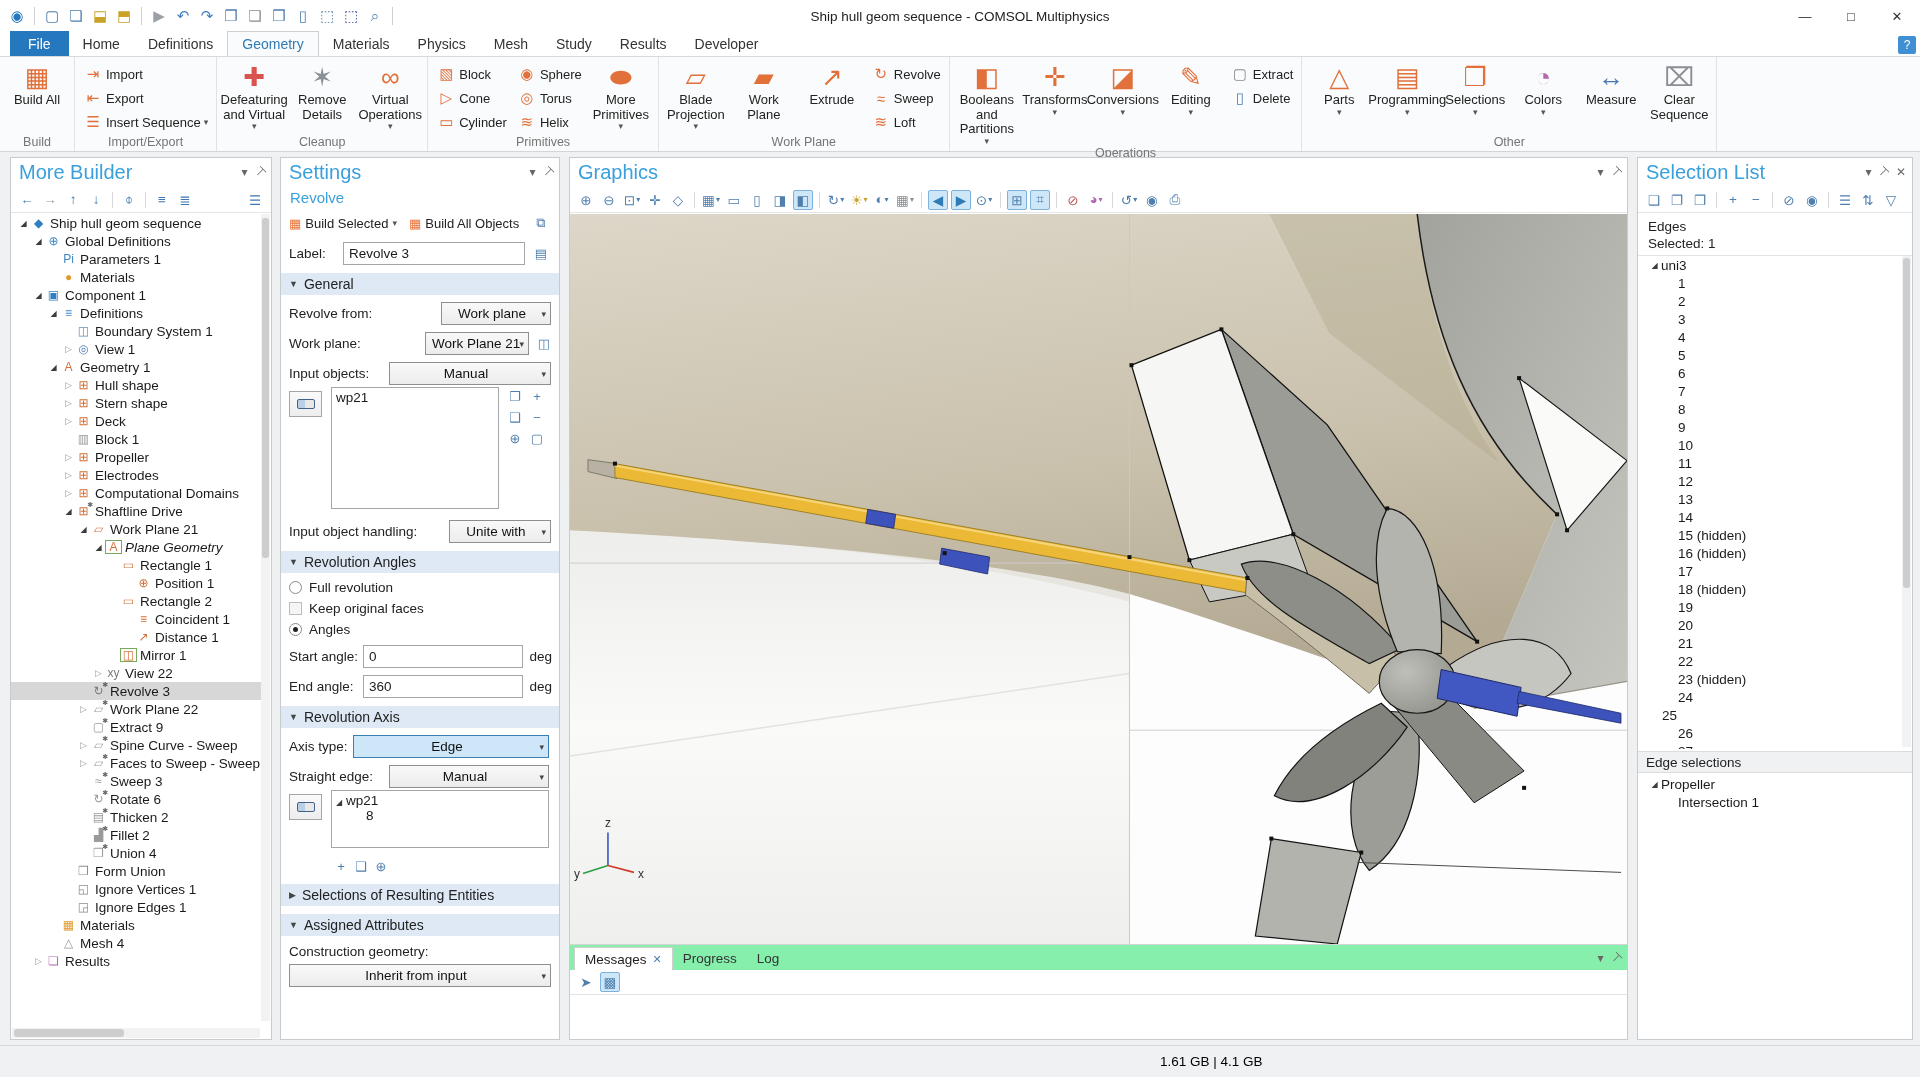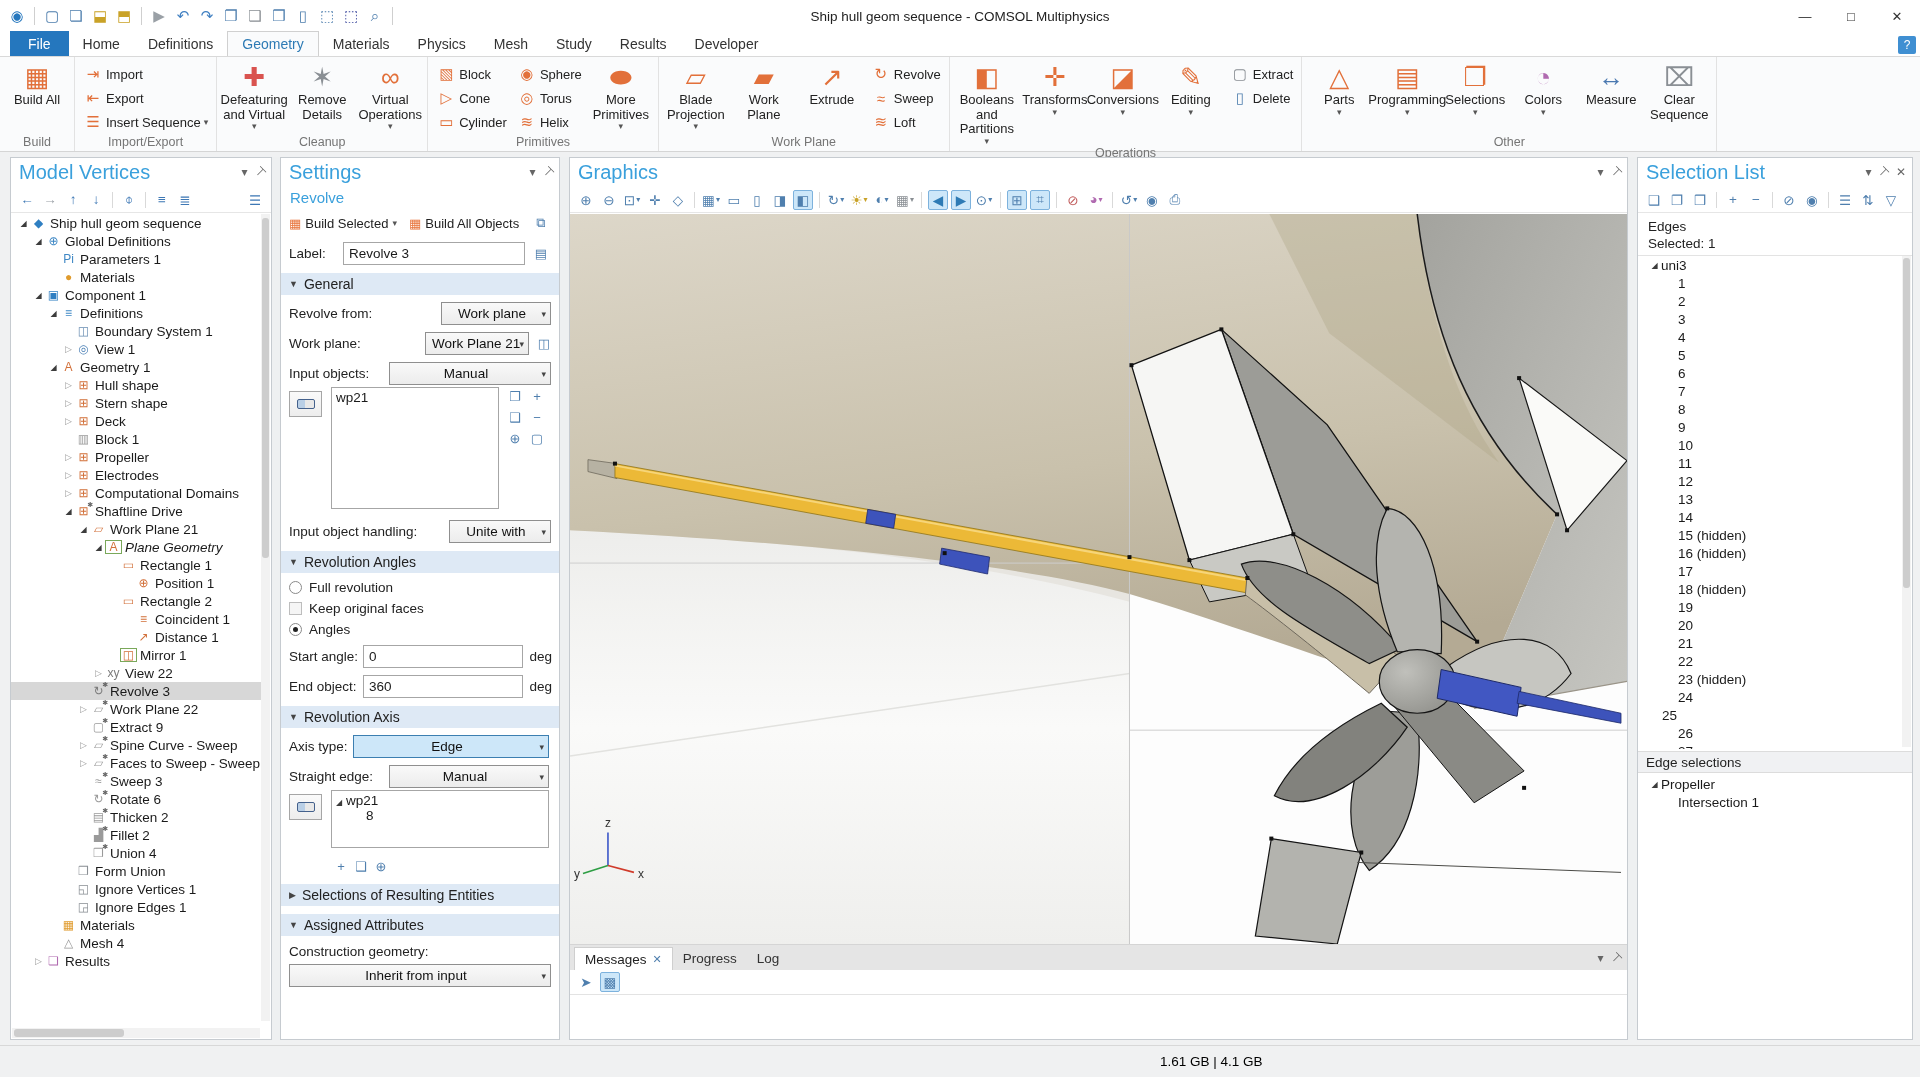--- a/index.html
+++ b/index.html
@@ -74,21 +74,21 @@
   .listbox{position:absolute;background:#fff;border:1px solid #a6a6a6;font-size:13.5px;padding:2px 4px;}
   .toggbtn{position:absolute;width:33px;height:26px;border:1px solid #a6a6a6;background:linear-gradient(#fafafa,#ededed);display:flex;align-items:center;justify-content:center;}
   .toggbtn .sw{width:18px;height:10px;border:1px solid #44618c;background:linear-gradient(90deg,#b9cfe6 45%,#e8e8e8 45%);border-radius:2px;}
   .mini{width:20px;height:19px;display:flex;align-items:center;justify-content:center;font-size:13px;color:#4f7fae;}
   .radio{width:13px;height:13px;border:1px solid #8a8a8a;border-radius:50%;margin-right:7px;position:relative;background:#fff;flex:0 0 13px;}
   .radio.on::after{content:"";position:absolute;left:3px;top:3px;width:5px;height:5px;border-radius:50%;background:#222;}
   .chk{width:13px;height:13px;border:1px solid #bdbdbd;background:#f5f5f5;margin-right:7px;flex:0 0 13px;}
   .dim{color:#9b9b9b;}
   
   .gcanvas{position:absolute;left:0;right:0;top:56px;bottom:95px;background:#fff;overflow:hidden;}
-  .btabs{position:absolute;left:0;right:0;bottom:69px;height:26px;background:#e5e5e5;border-top:1px solid #d5d5d5;display:flex;align-items:flex-end;padding-left:4px;}
+  .btabs{position:absolute;left:0;right:0;bottom:69px;height:26px;background:#86efac;border-top:1px solid #d5d5d5;display:flex;align-items:flex-end;padding-left:4px;}
   .btab{height:23px;padding:0 10px;display:flex;align-items:center;gap:6px;font-size:13.5px;color:#333;}
   .btab.active{background:#fff;border:1px solid #cfcfcf;border-bottom:none;color:#222;}
   .btab .x{color:#4f7fae;font-size:11px;}
   .msgbar{position:absolute;left:0;right:0;bottom:44px;height:25px;border-bottom:1px solid #e3e3e3;display:flex;align-items:center;padding:0 6px;gap:4px;background:#fff;}
   .msgarea{position:absolute;left:0;right:0;bottom:0;height:44px;background:#fff;overflow:hidden;padding:0 10px;font-size:13px;color:#333;}
   .msgarea .m{line-height:16px;white-space:nowrap;}
   
   .sl-label{padding:6px 10px 0 10px;font-size:13.5px;color:#222;}
   .sl-box{position:absolute;left:0;right:0;background:#fff;overflow:hidden;}
   .sl-row{height:18px;display:flex;align-items:center;font-size:13.5px;padding-left:10px;}
@@ -337,21 +337,21 @@
             <span class="lbl">Clear Sequence</span>
             <span class="dd-ar">&nbsp;</span>
           </div>
         </div>
         <div class="rgroup-label">Other</div>
       </div>
     </div>
 
   <div class="panel" style="left:10px;width:262px;">
     <div class="phead">
-      <span class="ptitle">Model Vertices</span>
+      <span class="ptitle">More Builder</span>
       <span class="phead-icons">
         <span>▾</span>
         <span style="display:inline-block;transform:rotate(45deg);">⊤</span>
       </span>
     </div>
     <div class="ptool" id="mb-tool">
         <span class="ti" style="color: rgb(62, 120, 181);">←</span>
         <span class="ti" style="color: rgb(154, 160, 166);">→</span>
         <span class="ti" style="color: rgb(62, 120, 181);">↑</span>
         <span class="ti" style="color: rgb(62, 120, 181);">↓</span>
@@ -676,21 +676,21 @@
     <div class="srow" style="height:18px;margin-top:3px;">
       <span class="radio on"></span>
       <span class="lab">Angles</span>
     </div>
     <div class="srow">
       <span class="lab">Start angle:</span>
       <span class="tin" style="position:absolute;left:82px;right:36px;">0</span>
       <span class="lab" style="position:absolute;right:7px;">deg</span>
     </div>
     <div class="srow">
-      <span class="lab">End object:</span>
+      <span class="lab">End angle:</span>
       <span class="tin" style="position:absolute;left:82px;right:36px;">360</span>
       <span class="lab" style="position:absolute;right:7px;">deg</span>
     </div>
 
     <div class="sec">
       <span class="ar">▼</span>
       <span>Revolution Axis</span>
     </div>
     <div class="srow">
       <span class="lab">Axis type:</span>

